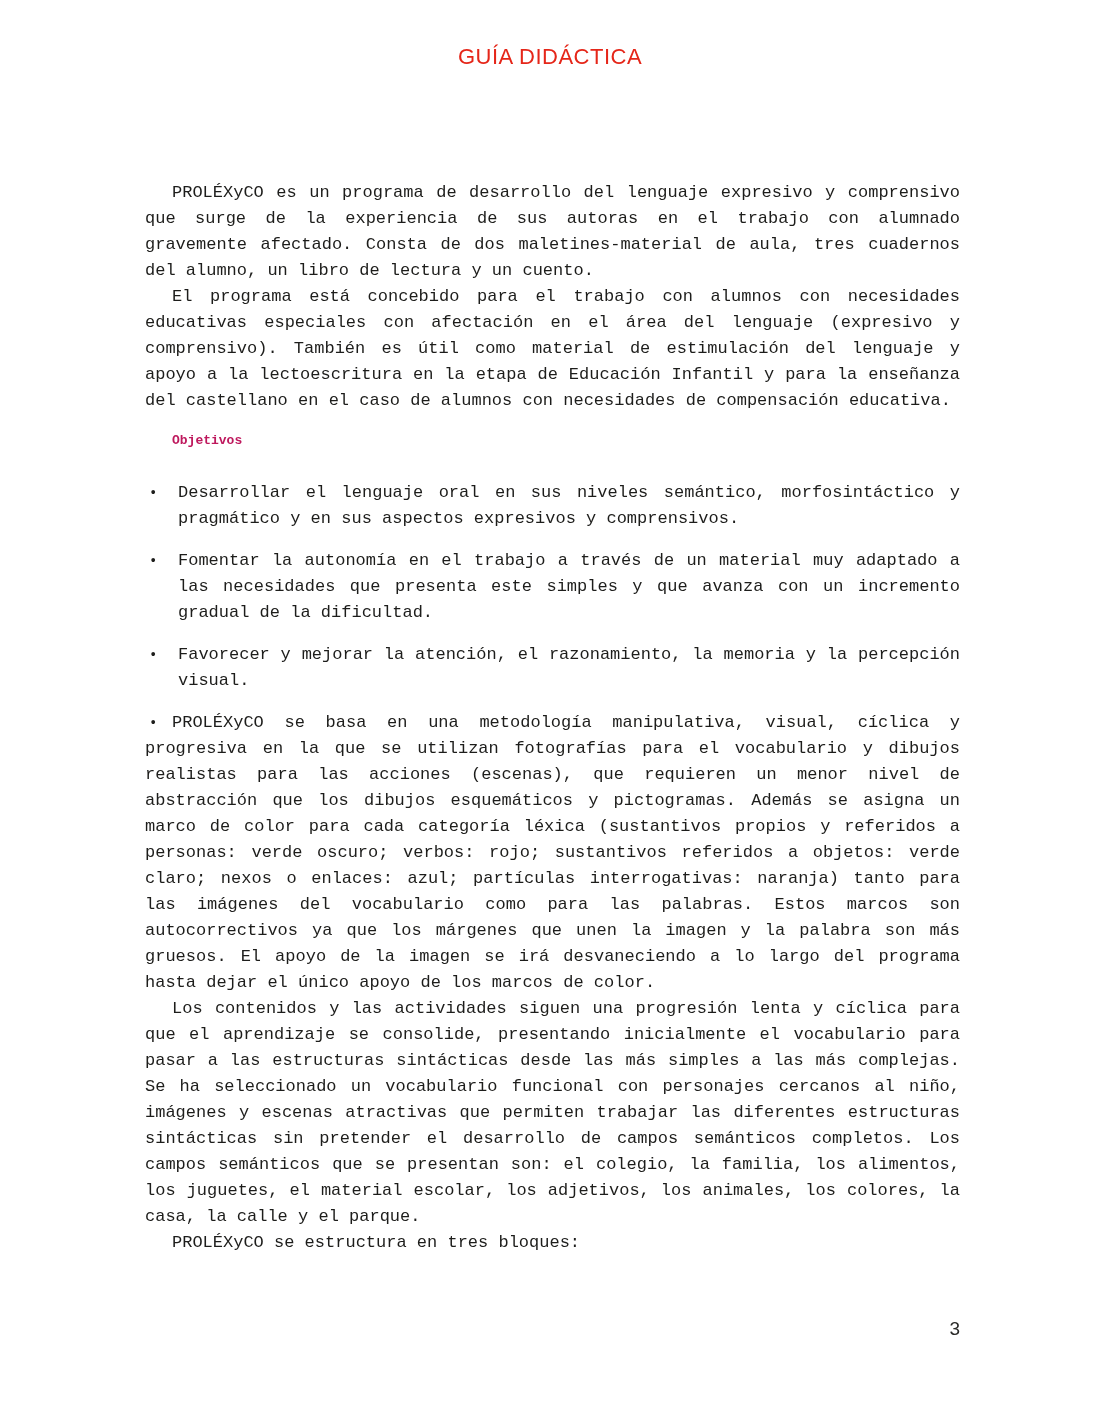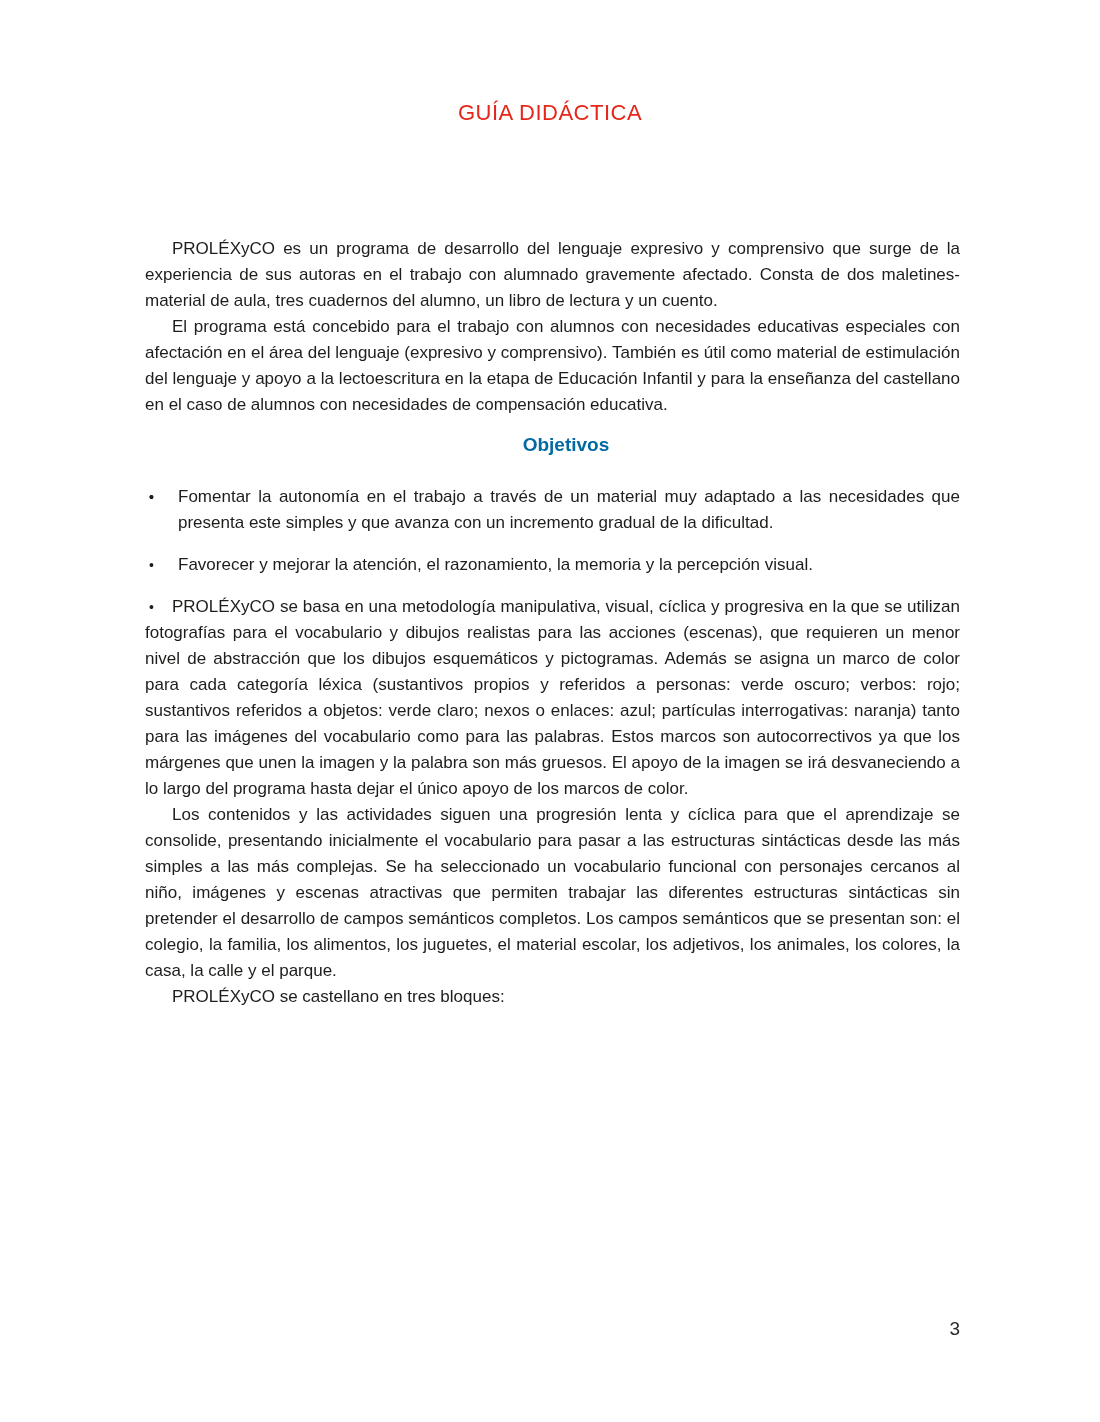--- a/index.html
+++ b/index.html
@@ -11,45 +11,46 @@
     position: relative;
     width: 1100px;
     height: 1422px;
     background: #ffffff;
     overflow: hidden;
     font-family: "Liberation Sans", "DejaVu Sans", sans-serif;
     color: #1d1d1b;
   }
   .doc-title {
     margin: 0;
-    padding-top: 100px;
+    padding-top: 44px;
     text-align: center;
     font-size: 22px;
     font-weight: 500;
     letter-spacing: 0.5px;
     color: #e52619;
   }
   .content {
     margin-top: 110px;
     margin-left: 145px;
     width: 815px;
     font-size: 17px;
     line-height: 26px;
     text-align: justify;
+    font-family: Liberation Mono, monospace;
   }
   .para {
     margin: 0;
     text-indent: 27px;
   }
   .section-heading {
     margin: 14px 0 26px 27px;
-    font-size: 19px;
+    font-size: 13px;
     font-weight: bold;
-    color: #0369a1;
-    text-align: center;
+    color: #be185d;
+    text-align: left;
   }
   ul.bullet-list {
     list-style: none;
     margin: 0;
     padding: 0;
   }
   ul.bullet-list li {
     position: relative;
     padding-left: 33px;
     margin: 0 0 16px 0;
@@ -79,36 +80,37 @@
   <div class="content">
 
     <p class="para">PROLÉXyCO es un programa de desarrollo del lenguaje expresivo y comprensivo que surge de la experiencia de sus autoras en el trabajo con alumnado gravemente afectado. Consta de dos maletines-material de aula, tres cuadernos del alumno, un libro de lectura y un cuento.</p>
     <p class="para">El programa está concebido para el trabajo con alumnos con necesidades educativas especiales con afectación en el área del lenguaje (expresivo y comprensivo). También es útil como material de estimulación del lenguaje y apoyo a la lectoescritura en la etapa de Educación Infantil y para la enseñanza del castellano en el caso de alumnos con necesidades de compensación educativa.</p>
 
     <h2 class="section-heading">Objetivos</h2>
 
     <ul class="bullet-list">
       <li>
         <span class="bullet-marker">•</span>
+        <span>Desarrollar el lenguaje oral en sus niveles semántico, morfosintáctico y pragmático y en sus aspectos expresivos y comprensivos.</span>
       </li>
       <li>
         <span class="bullet-marker">•</span>
         <span>Fomentar la autonomía en el trabajo a través de un material muy adaptado a las necesidades que presenta este simples y que avanza con un incremento gradual de la dificultad.</span>
       </li>
       <li>
         <span class="bullet-marker">•</span>
         <span>Favorecer y mejorar la atención, el razonamiento, la memoria y la percepción visual.</span>
       </li>
       <li>
         <span class="bullet-marker">•</span>
       </li>
     </ul>
 
 
     <p class="para">PROLÉXyCO se basa en una metodología manipulativa, visual, cíclica y progresiva en la que se utilizan fotografías para el vocabulario y dibujos realistas para las acciones (escenas), que requieren un menor nivel de abstracción que los dibujos esquemáticos y pictogramas. Además se asigna un marco de color para cada categoría léxica (sustantivos propios y referidos a personas: verde oscuro; verbos: rojo; sustantivos referidos a objetos: verde claro; nexos o enlaces: azul; partículas interrogativas: naranja) tanto para las imágenes del vocabulario como para las palabras. Estos marcos son autocorrectivos ya que los márgenes que unen la imagen y la palabra son más gruesos. El apoyo de la imagen se irá desvaneciendo a lo largo del programa hasta dejar el único apoyo de los marcos de color.</p>
     <p class="para">Los contenidos y las actividades siguen una progresión lenta y cíclica para que el aprendizaje se consolide, presentando inicialmente el vocabulario para pasar a las estructuras sintácticas desde las más simples a las más complejas. Se ha seleccionado un vocabulario funcional con personajes cercanos al niño, imágenes y escenas atractivas que permiten trabajar las diferentes estructuras sintácticas sin pretender el desarrollo de campos semánticos completos. Los campos semánticos que se presentan son: el colegio, la familia, los alimentos, los juguetes, el material escolar, los adjetivos, los animales, los colores, la casa, la calle y el parque.</p>
-    <p class="para">PROLÉXyCO se castellano en tres bloques:</p>
+    <p class="para">PROLÉXyCO se estructura en tres bloques:</p>
 
   </div>
 
   <div class="page-number">3</div>
 
 </div>
 
 </body></html>

